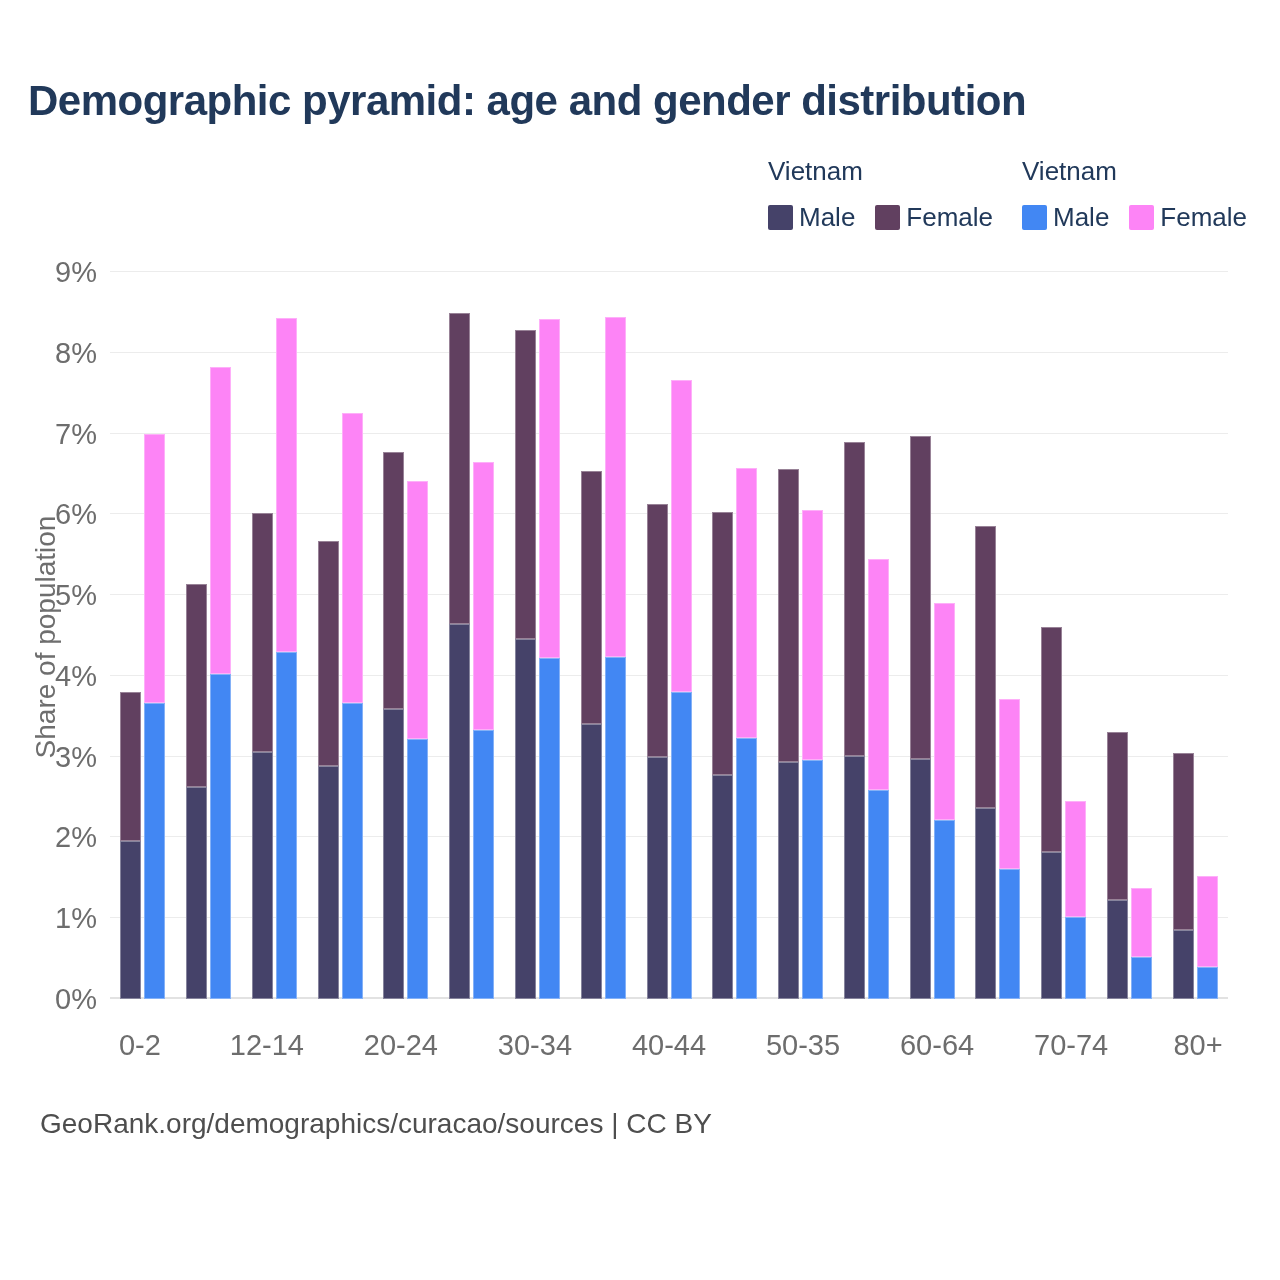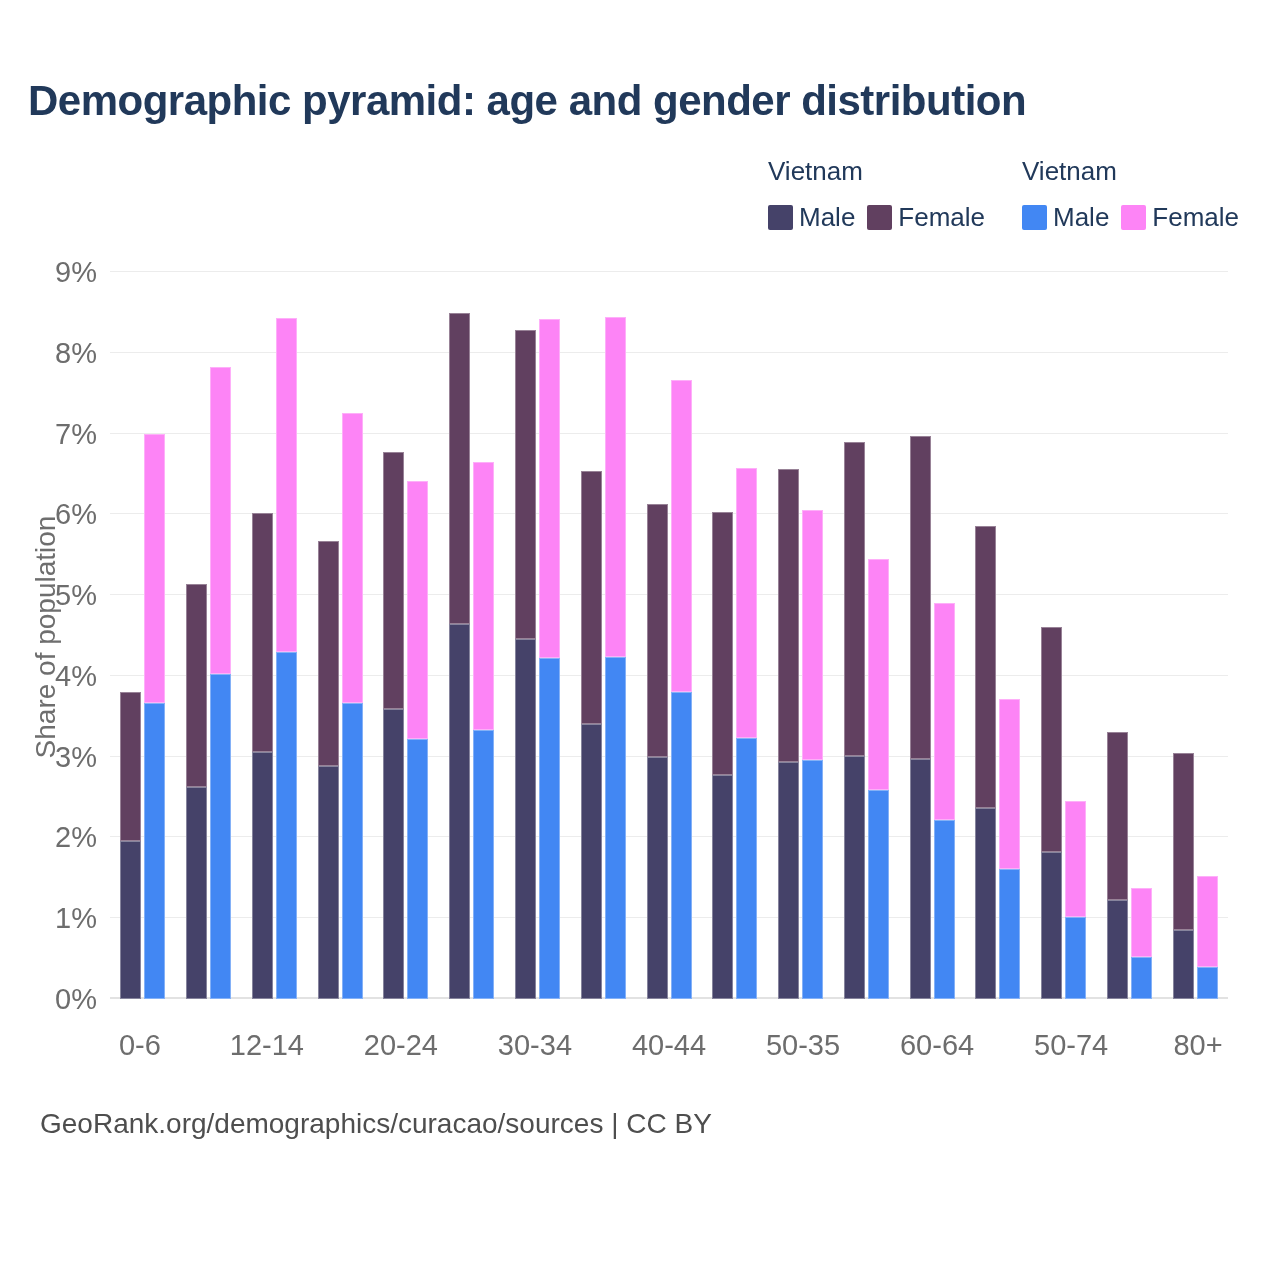--- a/index.html
+++ b/index.html
@@ -9,21 +9,21 @@
   }
   .title{
     position:absolute;left:28px;top:77px;margin:0;
     font-size:42px;font-weight:700;color:#21395a;letter-spacing:-0.5px;white-space:nowrap;
   }
   
   .legend-group{position:absolute;top:156px;}
   .lg-0{left:768px;}
   .lg-1{left:1022px;}
   .legend-title{font-size:26px;color:#21395a;line-height:30px;margin-bottom:16px;}
-  .legend-items{display:flex;gap:12px;align-items:center;}
+  .legend-items{display:flex;gap:20px;align-items:center;}
   .legend-item{display:flex;gap:6px;align-items:center;}
   .swatch{width:25px;height:25px;border-radius:2px;display:inline-block;}
   .legend-label{font-size:26px;color:#21395a;white-space:nowrap;}
   
   .plot{position:absolute;left:110px;top:272px;width:1118px;height:727px;}
   .gridline{position:absolute;left:0;right:0;height:1px;background:#ececec;}
   .gridline.baseline{background:#e2e2e2;height:2px;}
   .ytick{
     position:absolute;left:-85px;width:72px;text-align:right;
     font-size:29px;color:#6d6d6d;line-height:36px;white-space:nowrap;
@@ -269,35 +269,35 @@
             <div class="seg" style="height: 24.2222%; background: rgb(97, 64, 96);"></div>
             <div class="seg" style="height: 9.55556%; background: rgb(69, 66, 105);"></div>
           </div>
           <div class="bar">
             <div class="seg" style="height: 12.4444%; background: rgb(253, 132, 246);"></div>
             <div class="seg" style="height: 4.44444%; background: rgb(66, 135, 243);"></div>
           </div>
         </div>
       </div>
     <div id="xticks">
-        <div class="xtick">0-6</div>
+        <div class="xtick">0-2</div>
         <div class="xtick"></div>
         <div class="xtick">12-14</div>
         <div class="xtick"></div>
         <div class="xtick">20-24</div>
         <div class="xtick"></div>
         <div class="xtick">30-34</div>
         <div class="xtick"></div>
         <div class="xtick">40-44</div>
         <div class="xtick"></div>
         <div class="xtick">50-35</div>
         <div class="xtick"></div>
         <div class="xtick">60-64</div>
         <div class="xtick"></div>
-        <div class="xtick">50-74</div>
+        <div class="xtick">70-74</div>
         <div class="xtick"></div>
         <div class="xtick">80+</div>
       </div>
   </div>
 
   <div class="footer">
     <div>GeoRank.org/demographics/curacao/sources | CC BY</div>
   </div>
 
 </div>

